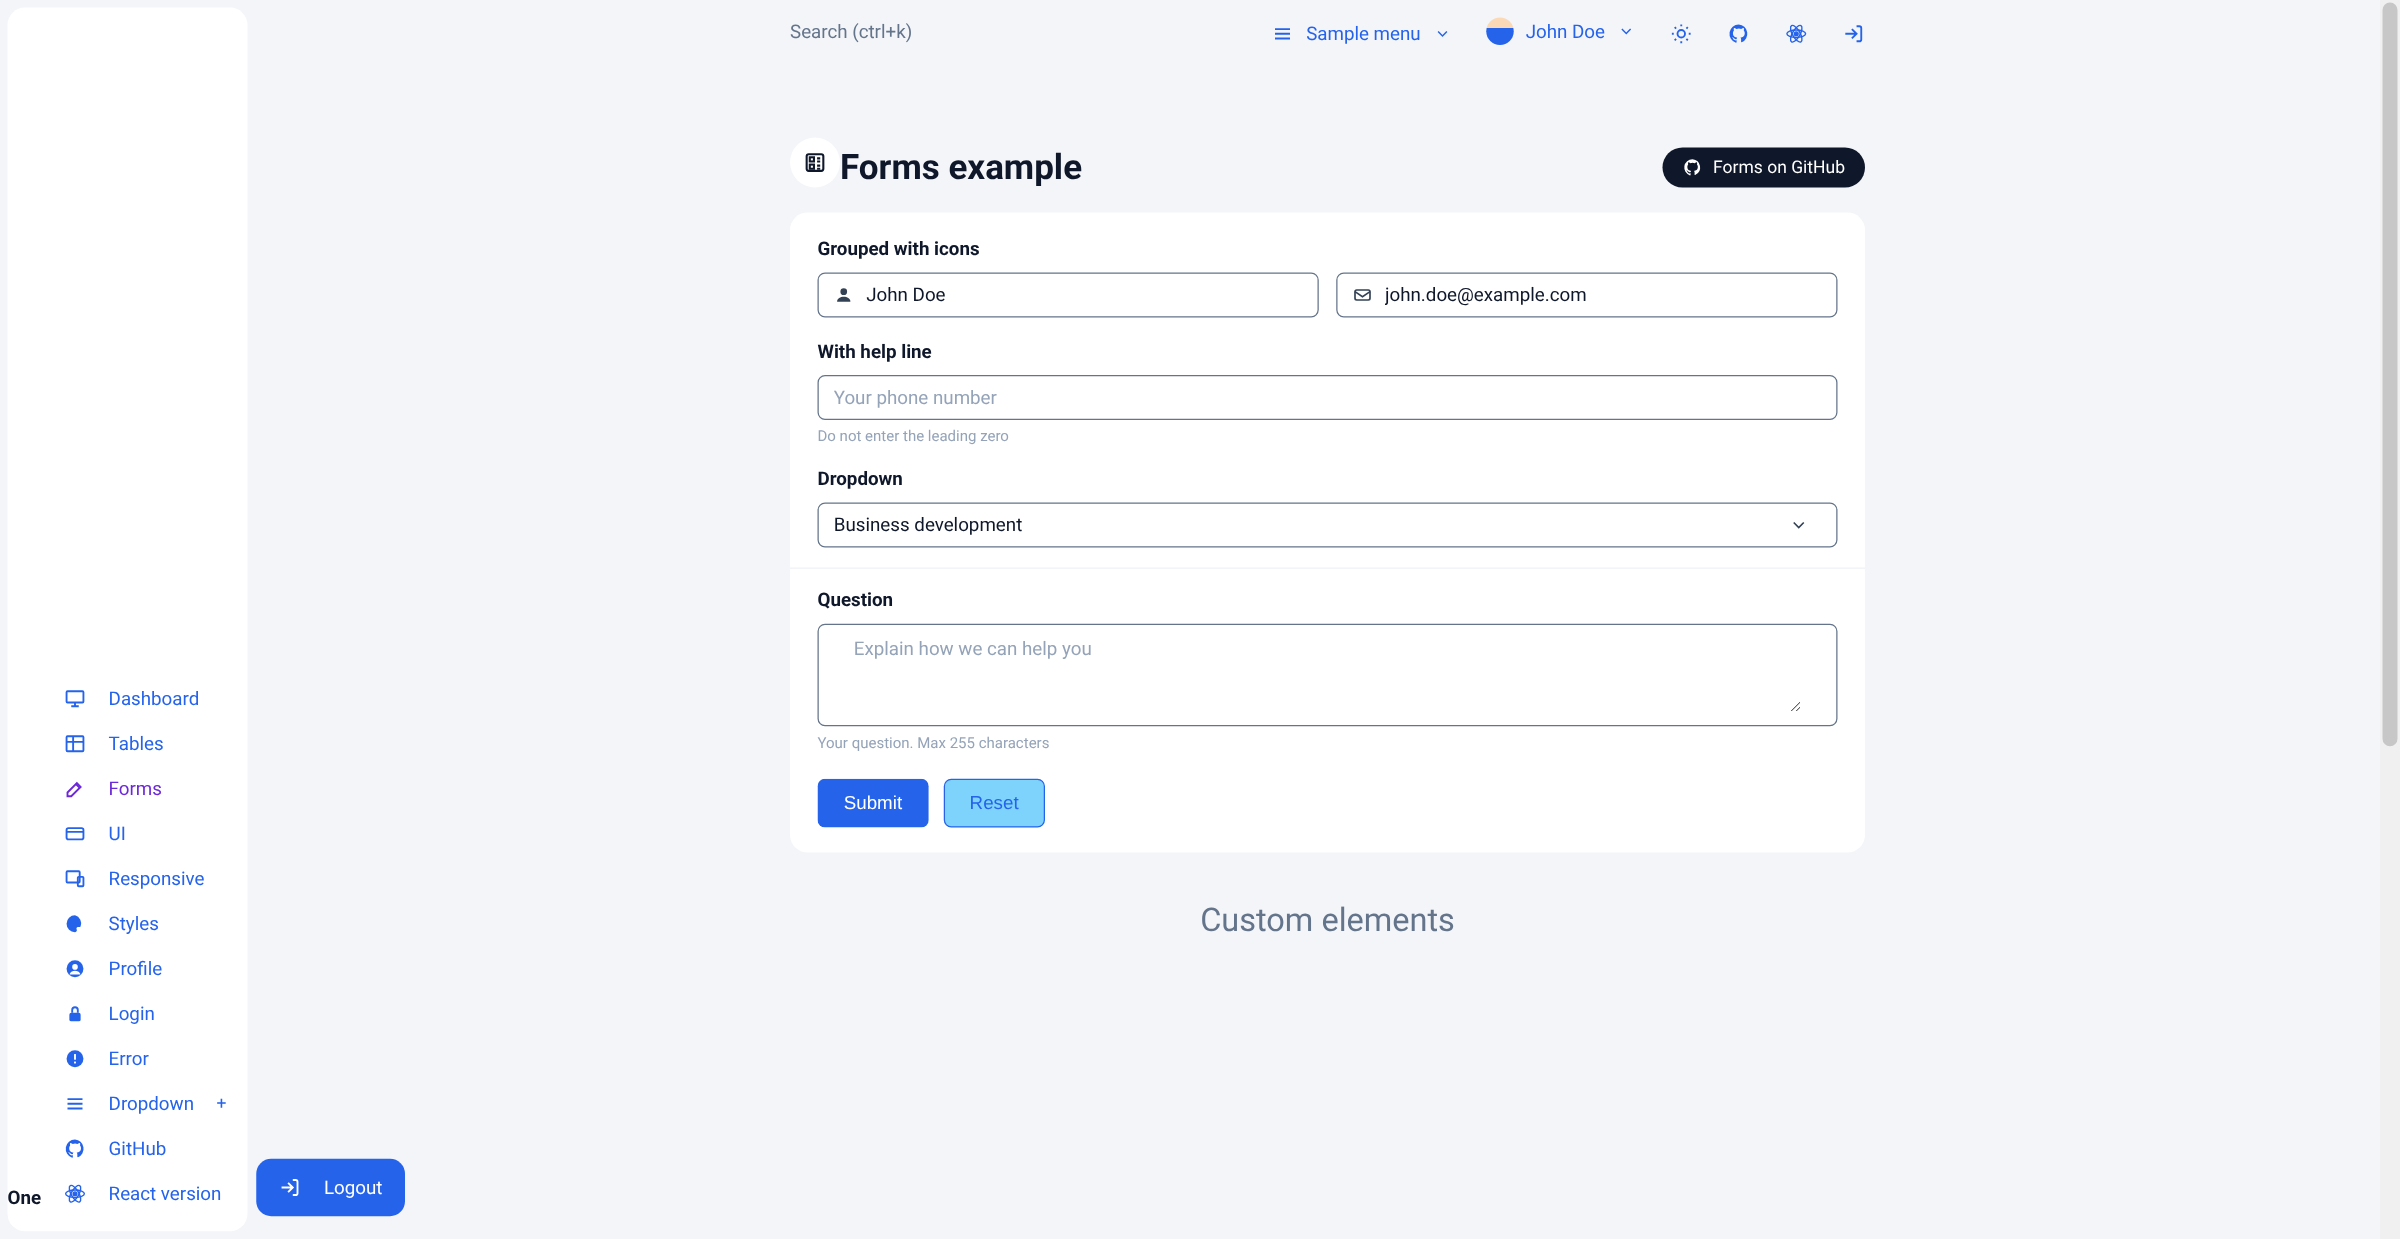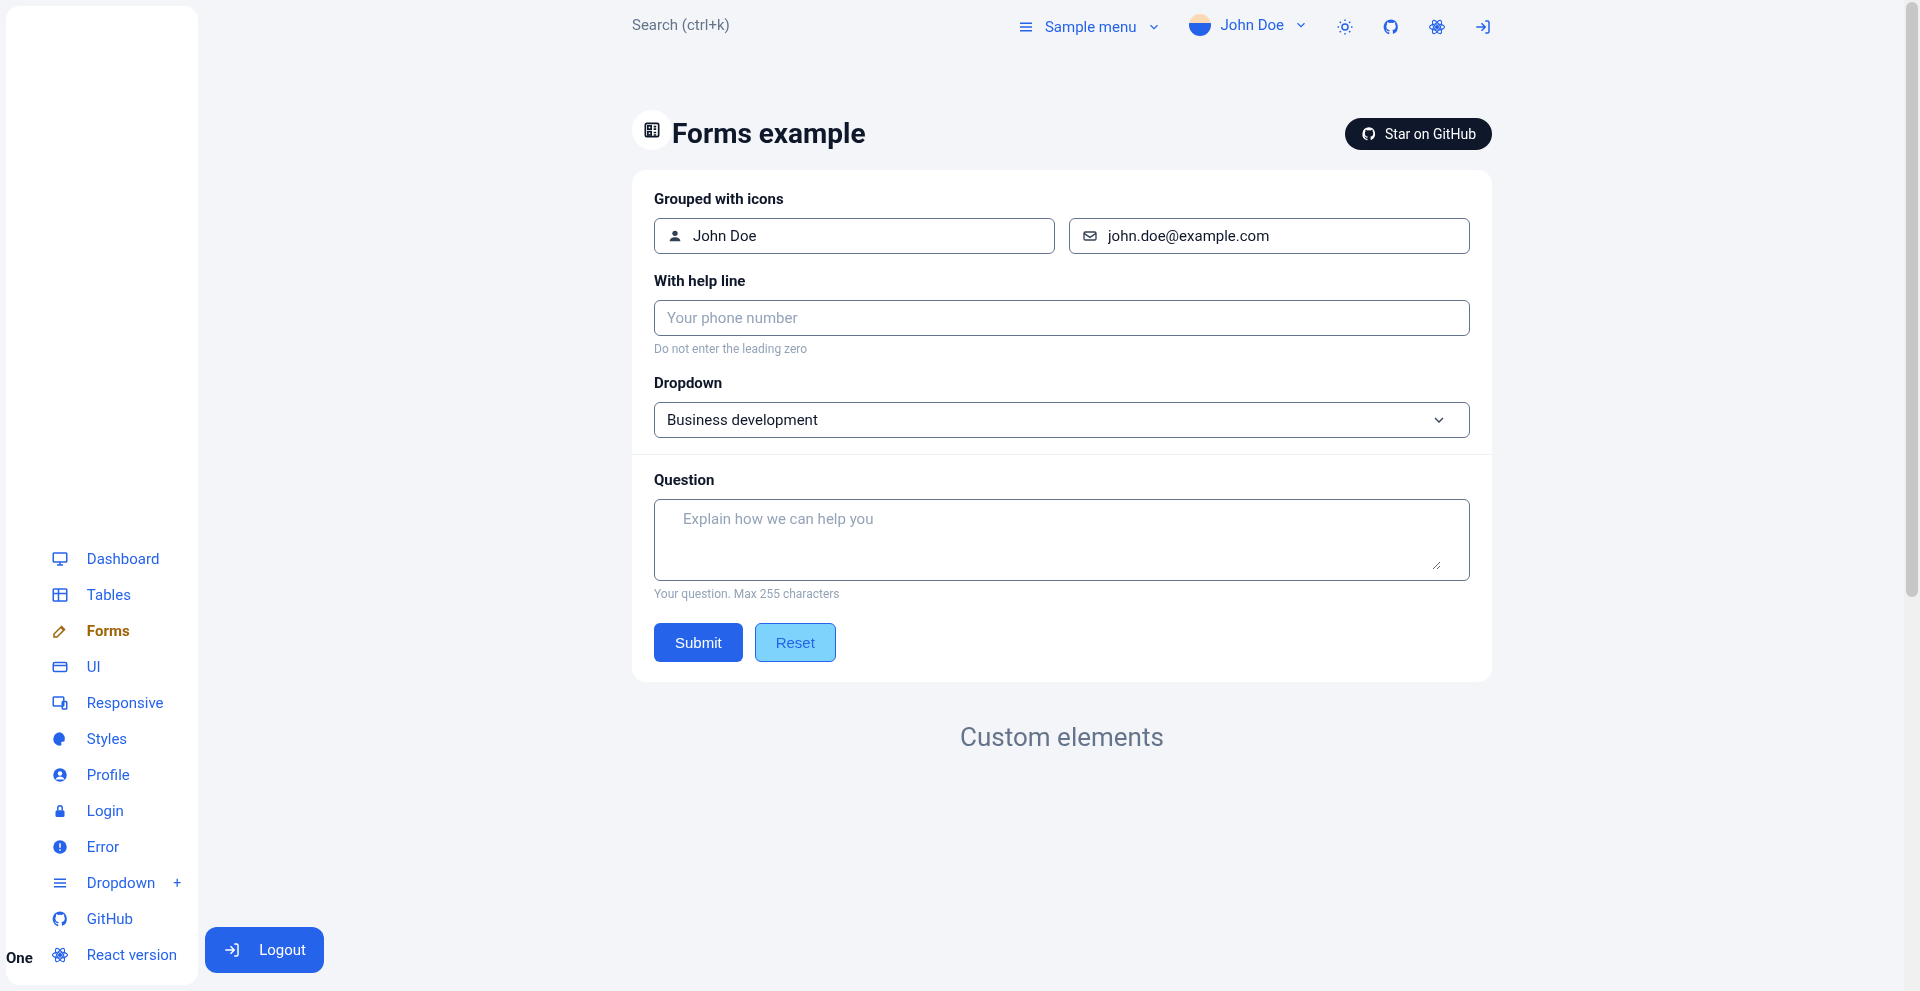--- a/index.html
+++ b/index.html
@@ -35,21 +35,21 @@
     display: flex;
     align-items: center;
     gap: 18px;
     padding: 9px 12px;
     color: #2563eb;
     font-size: 15px;
     border-radius: 8px;
     cursor: pointer;
   }
   .nav-item svg { width: 18px; height: 18px; flex-shrink: 0; }
-  .nav-item.active { color: #a16207; font-weight: 700; }
+  .nav-item.active { color: #6d28d9; font-weight: 400; }
   .nav-item .expand { margin-left: auto; font-size: 14px; color: #2563eb; }
   .logout-btn {
     margin: 6px;
     background: #2563eb;
     color: #fff;
     border-radius: 12px;
     padding: 14px 18px;
     display: flex;
     align-items: center;
     gap: 18px;
@@ -320,21 +320,21 @@
               <path d="M14 8h3M14 11h3"></path>
               <rect x="7" y="14" width="4" height="4"></rect>
               <path d="M14 15h3M14 18h3"></path>
             </svg>
         </div>
         <h1 class="page-title">Forms example</h1>
         <div class="star-btn">
           <svg viewBox="0 0 24 24" fill="currentColor">
               <path d="M12 2a10 10 0 00-3 19.5c.5 0 .7-.2.7-.5v-2c-2.8.6-3.4-1.3-3.4-1.3-.5-1.2-1.1-1.5-1.1-1.5-.9-.6 0-.6 0-.6 1 0 1.6 1 1.6 1 .9 1.6 2.4 1.1 3 .9 0-.7.3-1.1.6-1.4-2.2-.3-4.6-1.1-4.6-5 0-1.1.4-2 1-2.7 0-.3-.4-1.3.1-2.6 0 0 .8-.3 2.7 1a9 9 0 015 0c1.9-1.3 2.7-1 2.7-1 .5 1.3.1 2.3.1 2.6.6.7 1 1.6 1 2.7 0 3.9-2.4 4.7-4.6 5 .4.3.7.9.7 1.8v2.7c0 .3.2.6.7.5A10 10 0 0012 2z"></path>
             </svg>
-          <span>Star on GitHub</span>
+          <span>Forms on GitHub</span>
         </div>
       </div>
 
       <div class="card">
 
         <div class="field">
           <label class="label">Grouped with icons</label>
           <div class="row">
             <div class="input-wrap">
               <svg viewBox="0 0 24 24" fill="currentColor">

